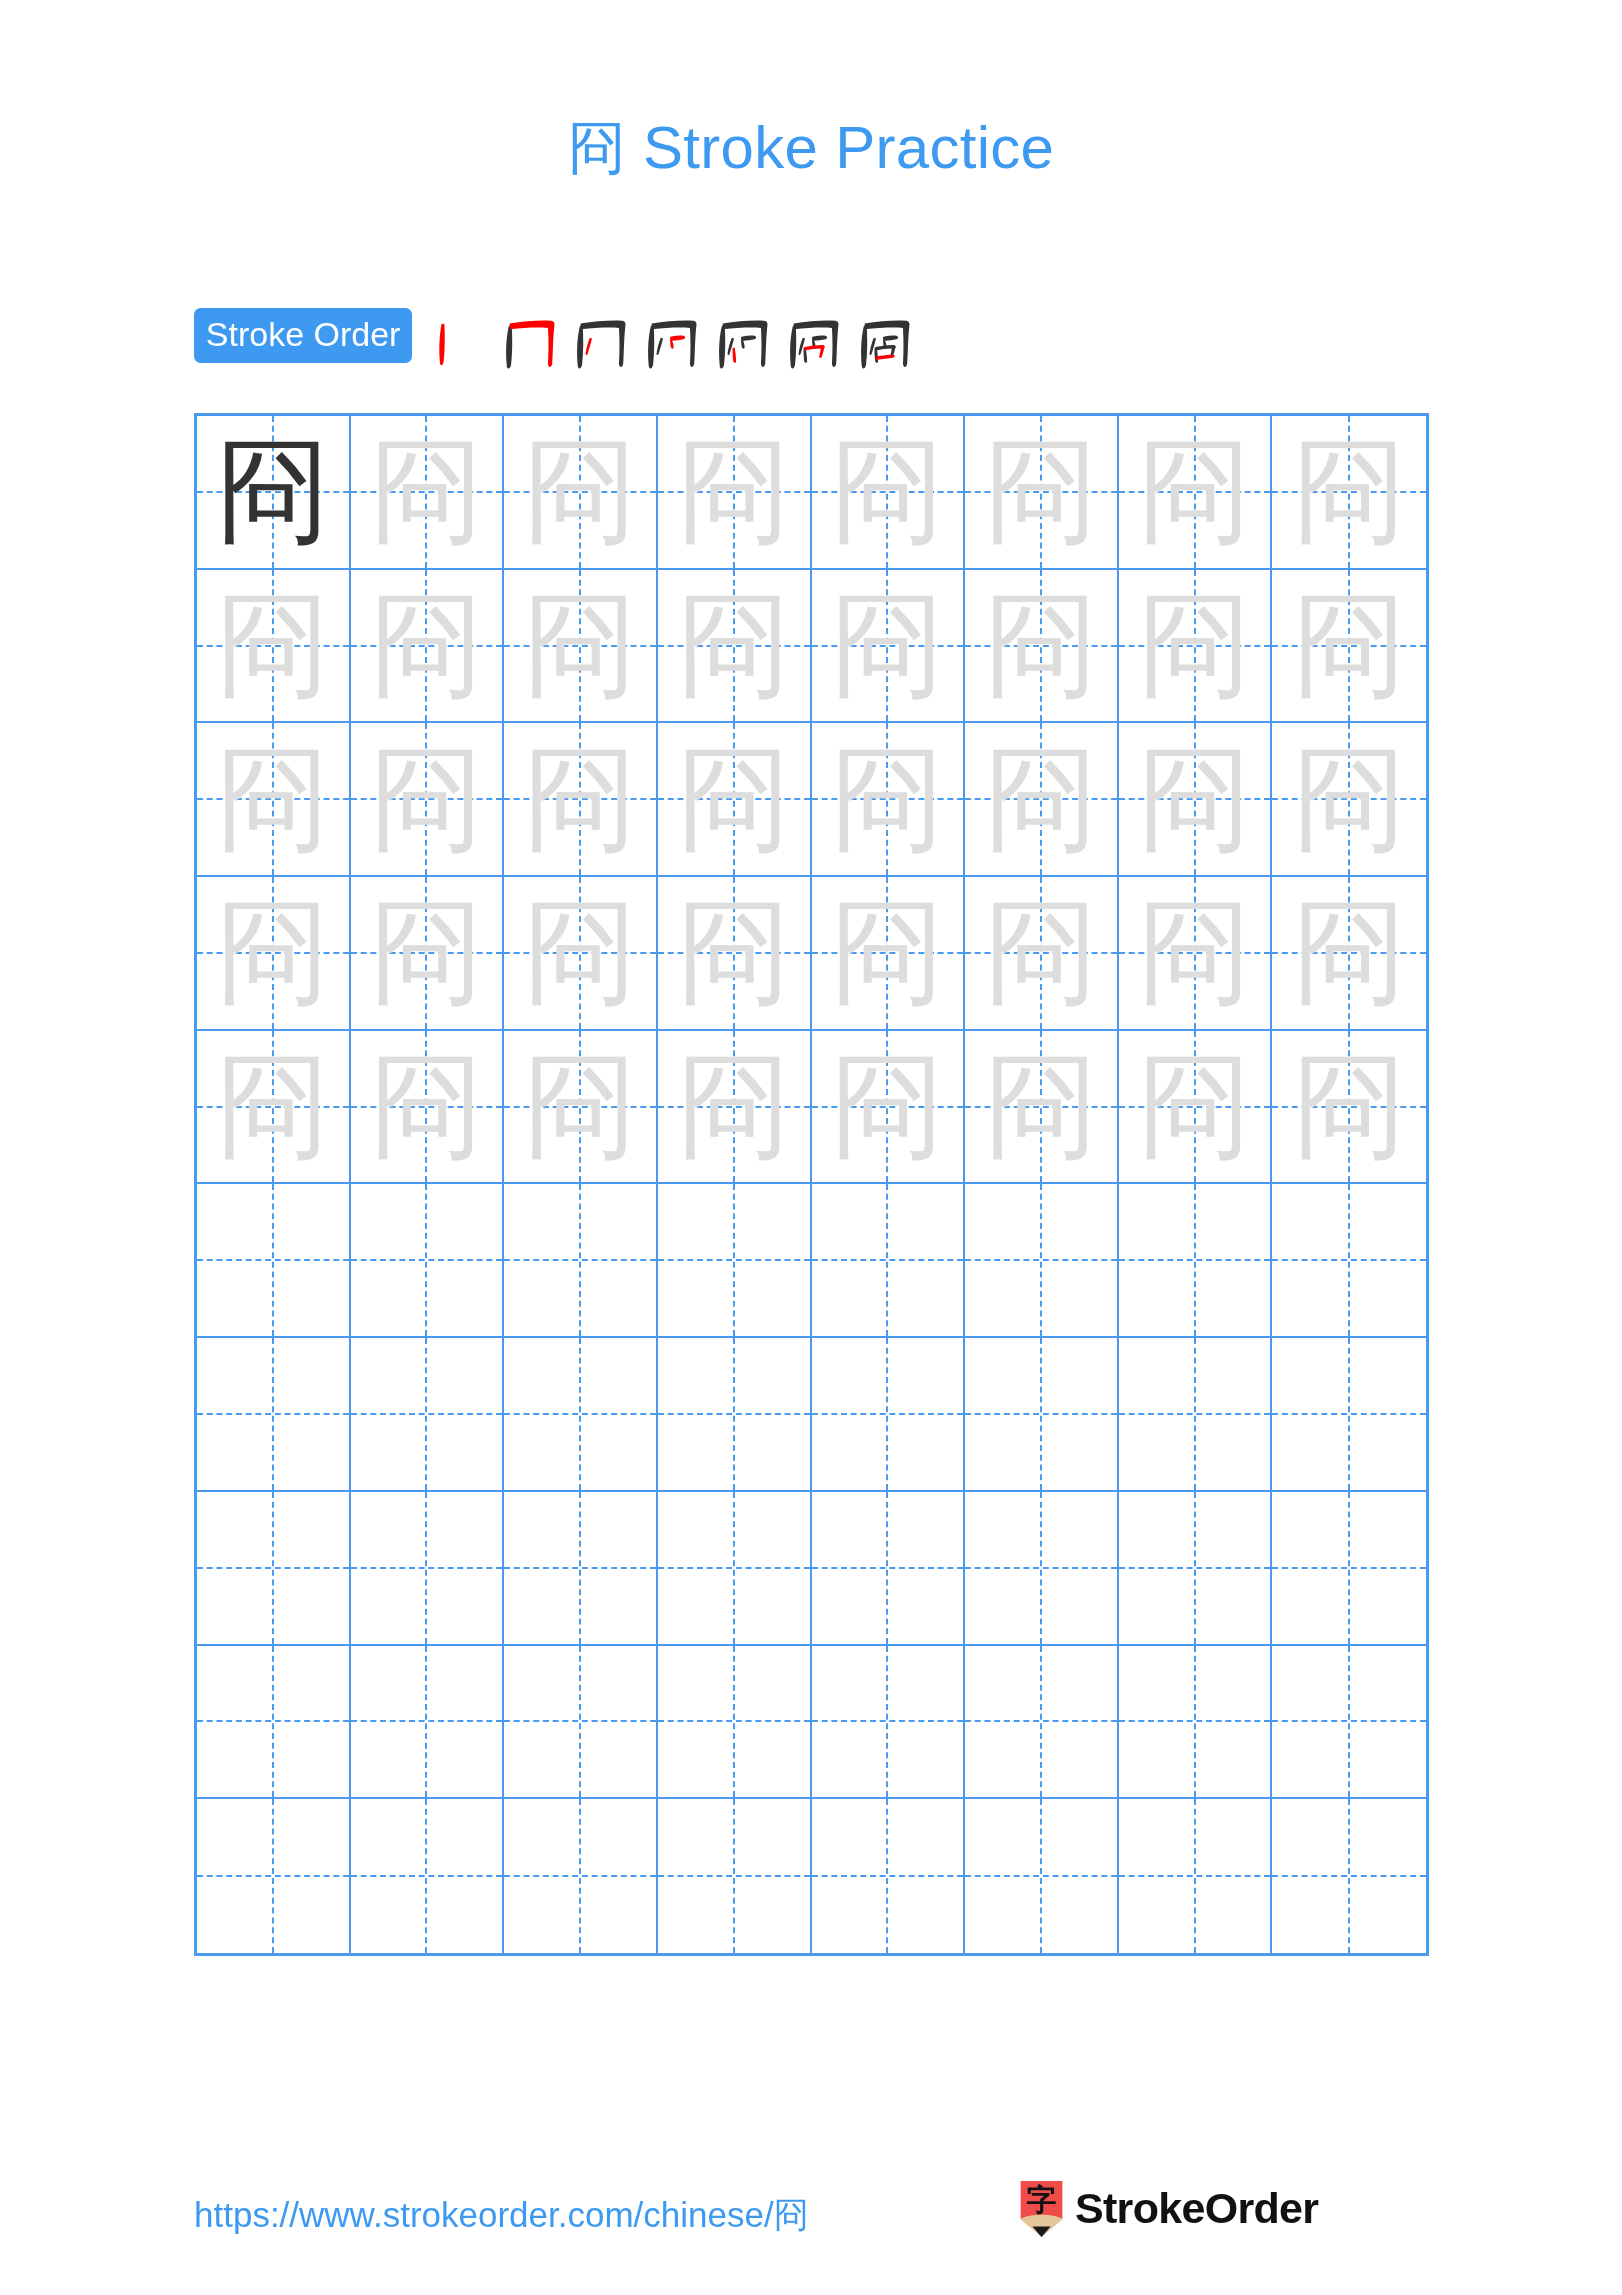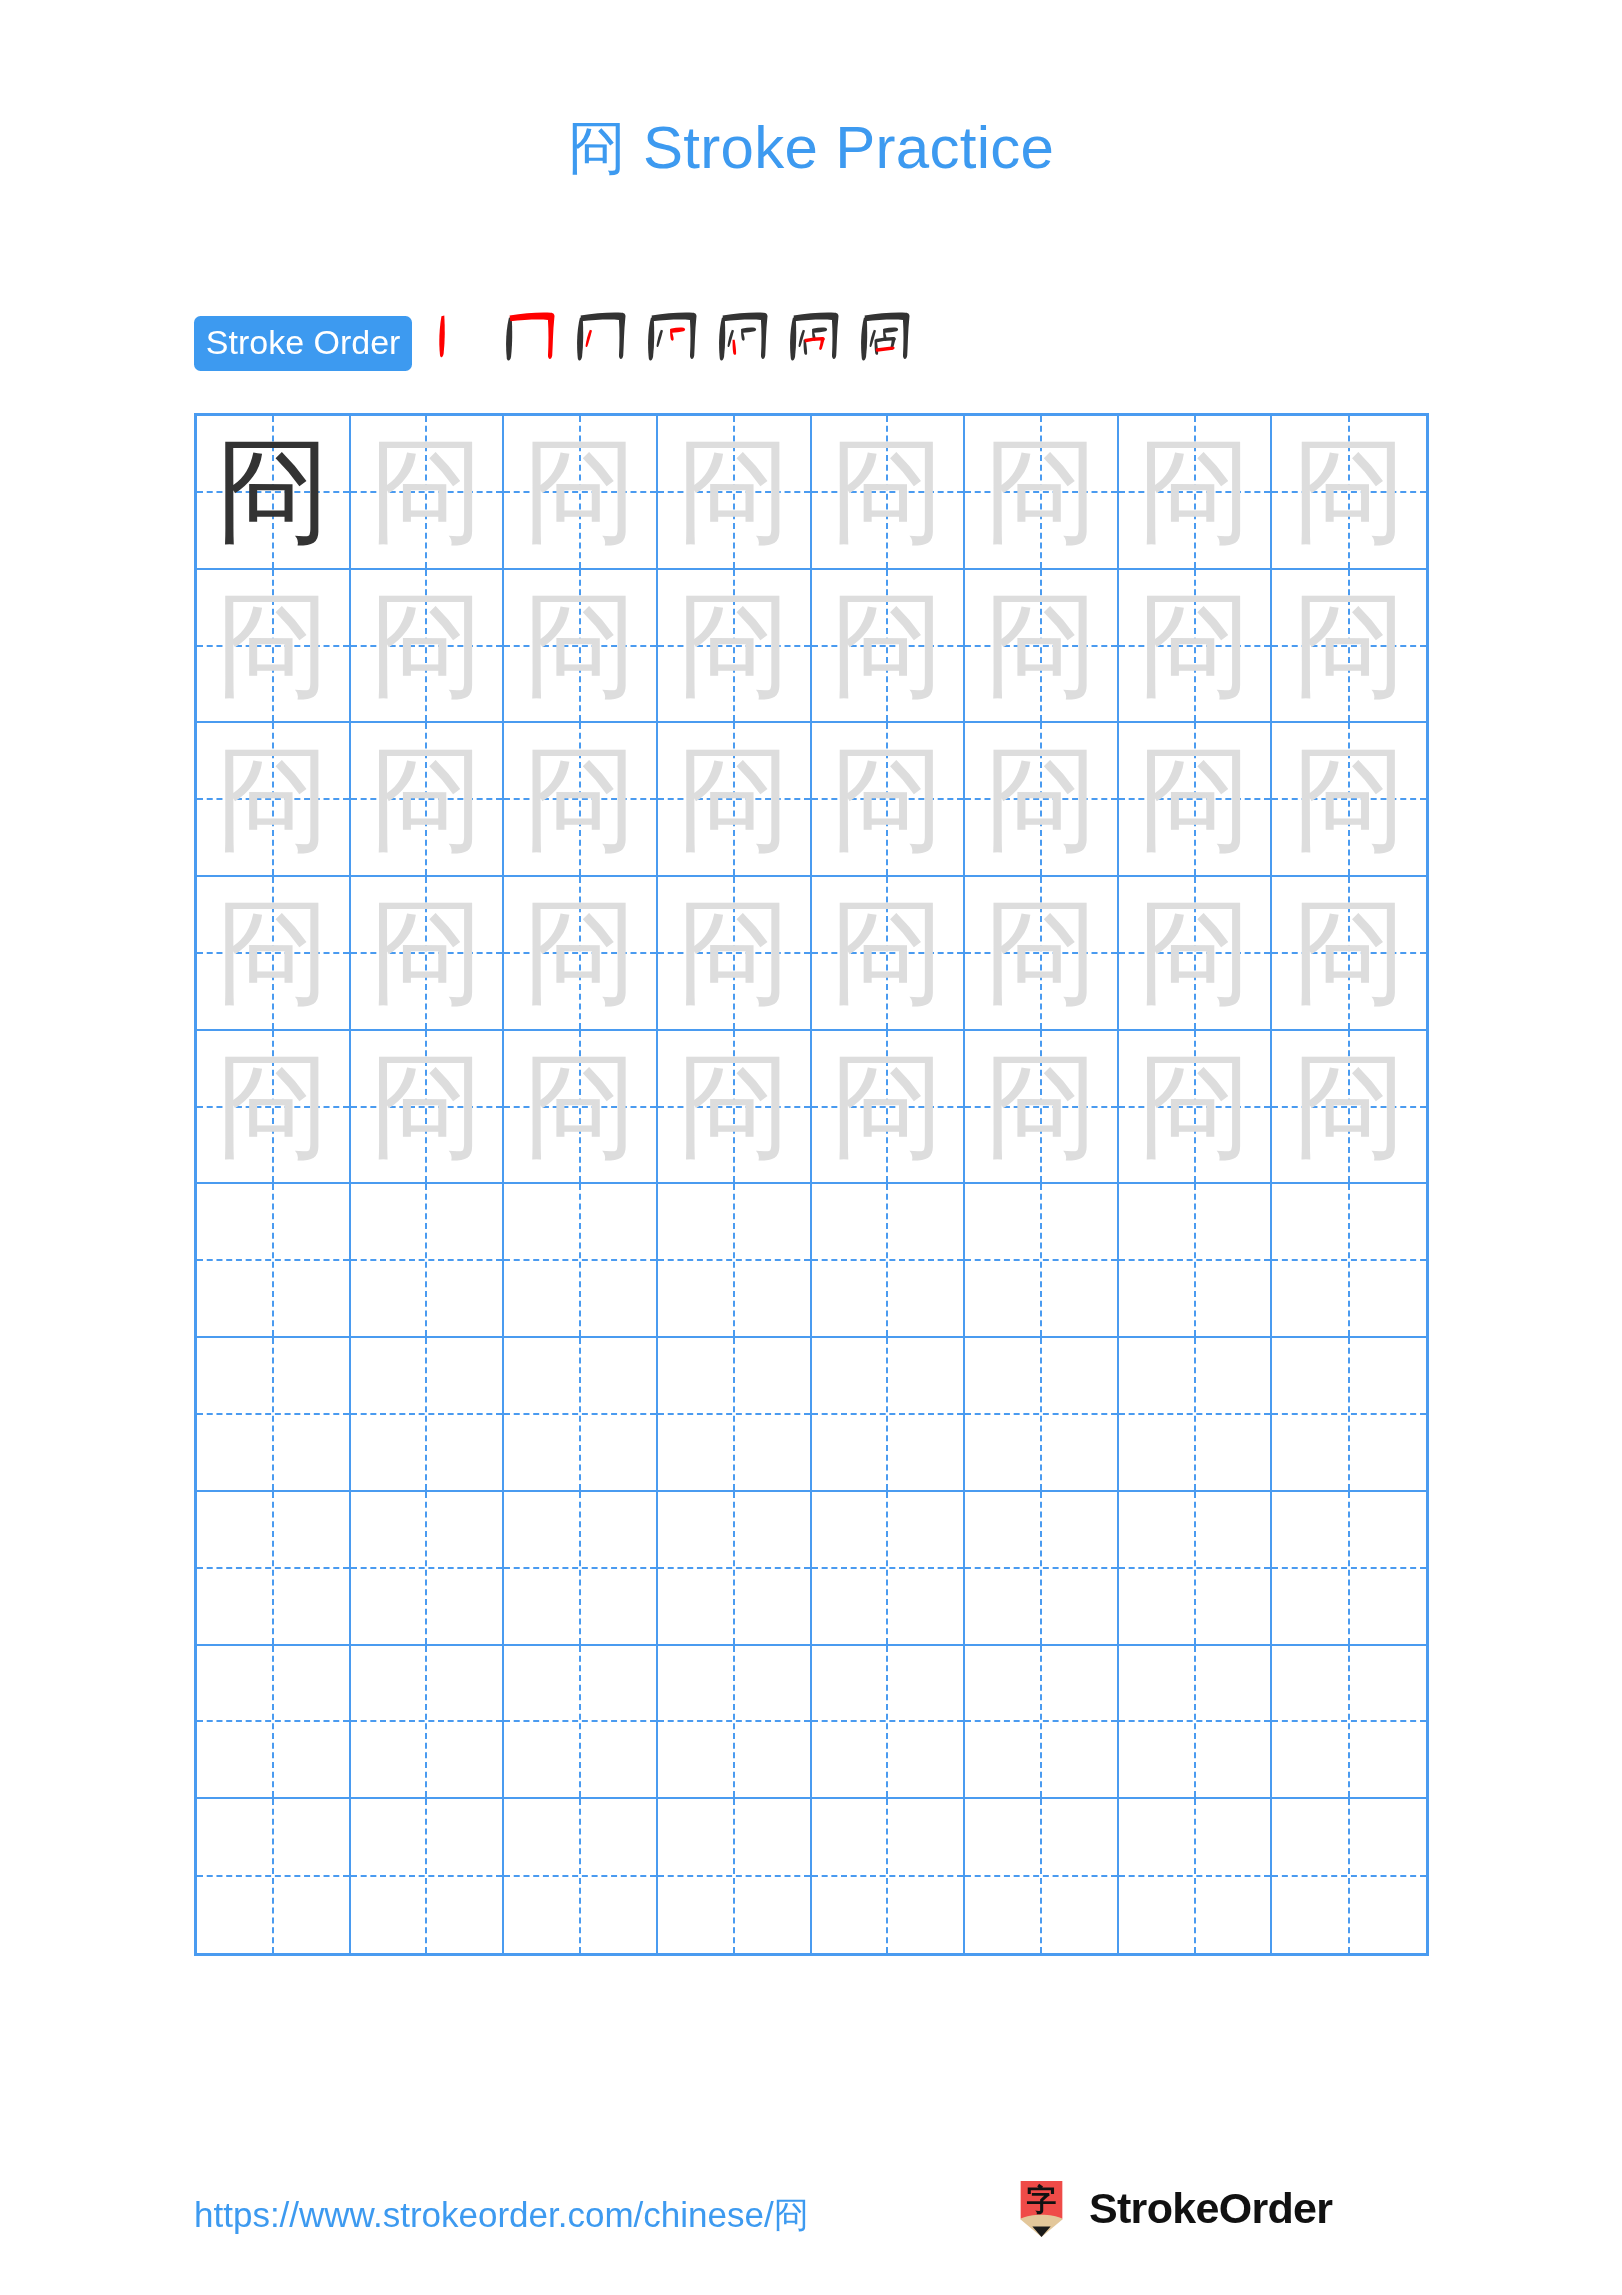--- a/index.html
+++ b/index.html
@@ -33,21 +33,21 @@
     font-size: 58px;
   }
 
   
   #stroke-order-row {
     position: absolute;
     left: 194px;
     top: 308px;
     height: 63px;
     display: flex;
-    align-items: flex-end;
+    align-items: flex-start;
   }
   #stroke-order-badge {
     background: #3d9af0;
     color: #ffffff;
     font-size: 34px;
     line-height: 1;
     padding: 9.2px 11.8px 11.8px 11.8px;
     border-radius: 6.5px;
     white-space: nowrap;
   }
@@ -149,21 +149,21 @@
   #brand-logo-icon {
     width: 47px;
     height: 56px;
     position: relative;
     flex: 0 0 auto;
   }
   #brand-name {
     font-size: 43px;
     font-weight: bold;
     color: #111111;
-    margin-left: 24px;
+    margin-left: 10px;
     letter-spacing: -0.7px;
     white-space: nowrap;
   }
 </style>
 </head>
 <body>
 
 <div id="page-title">
   <span class="han">冏</span><span> Stroke Practice</span>
 </div>

